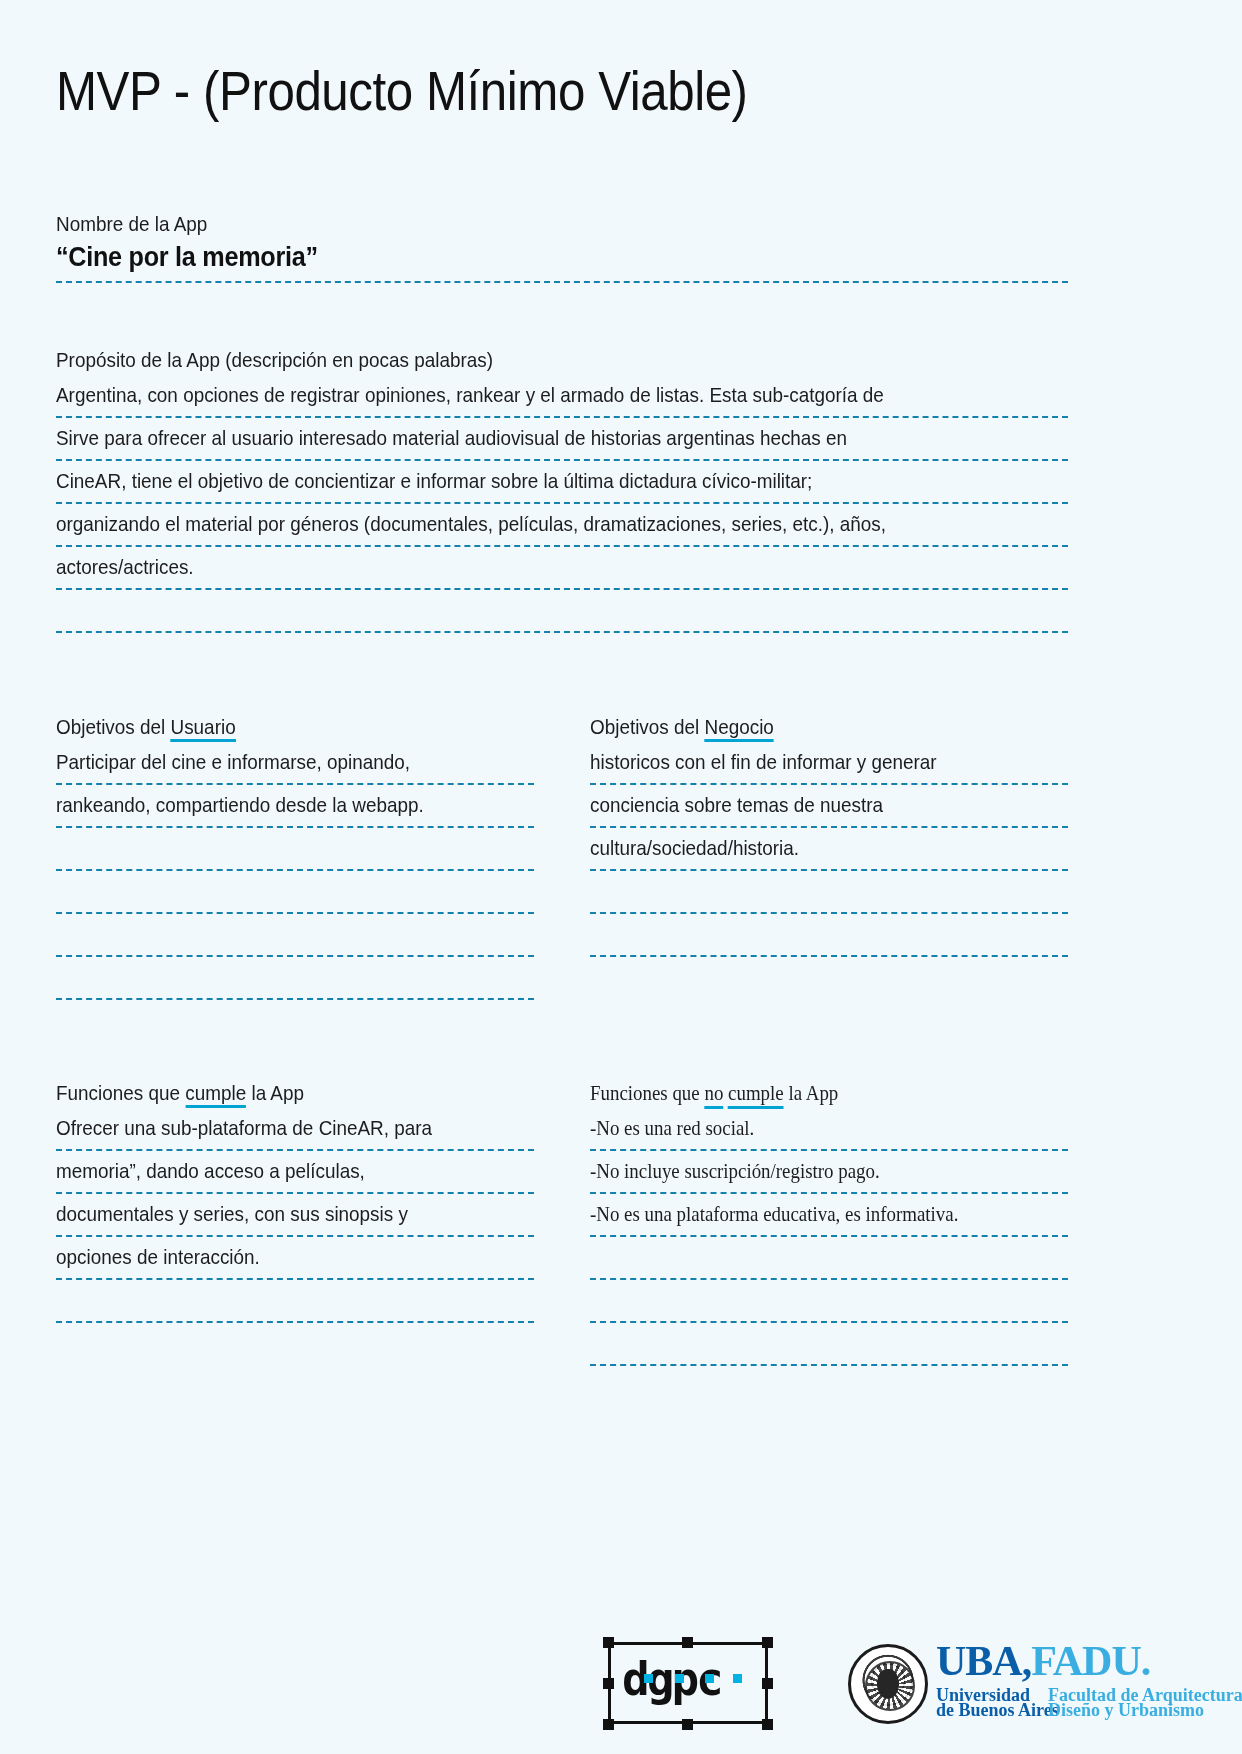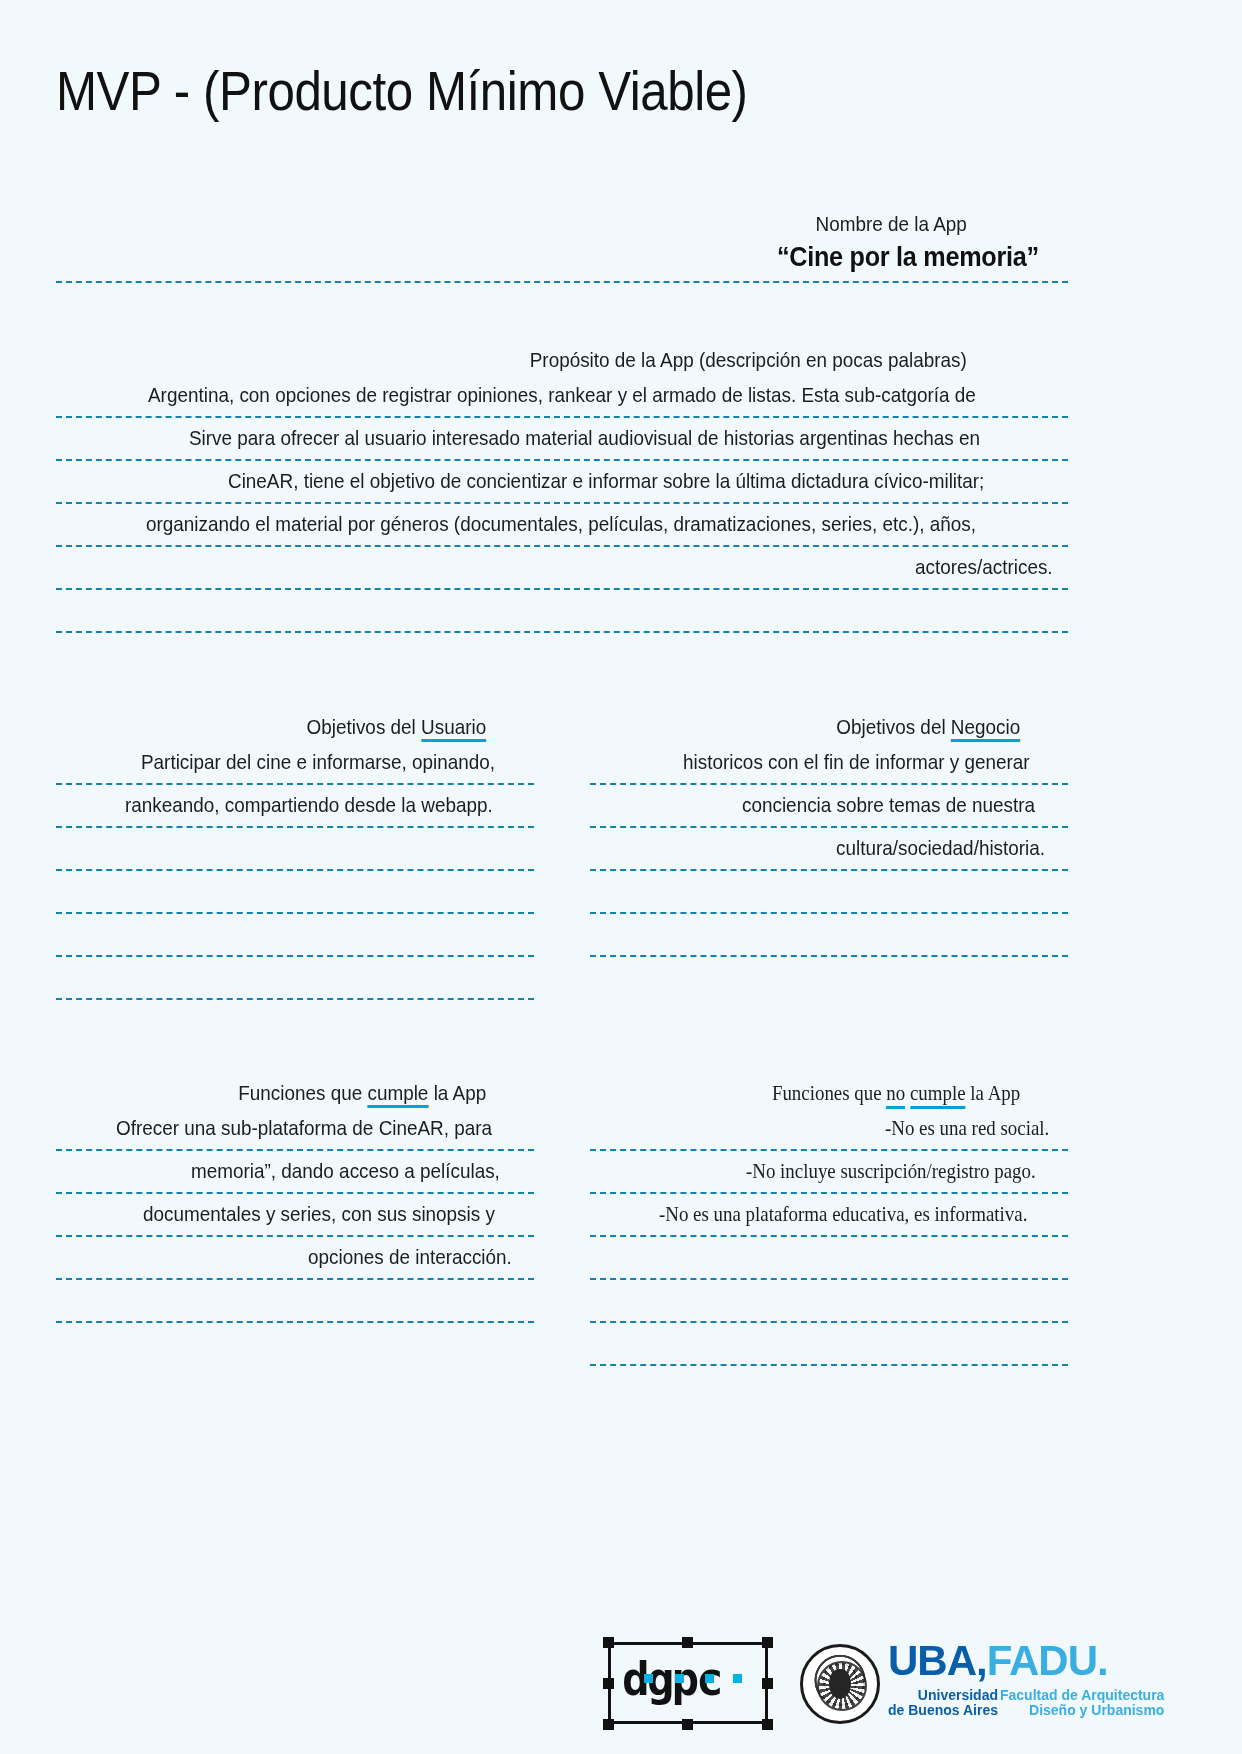--- a/index.html
+++ b/index.html
@@ -14,21 +14,20 @@
     color: #1a1a1a;
     overflow: hidden;
     position: relative;
   }
   .page {
     position: relative;
     width: 1242px;
     height: 1754px;
     padding: 0;
     box-sizing: border-box;
-    text-align: right;
   }
 
   
   .title {
     position: absolute;
     left: 56px;
     top: 58px;
     font-size: 56px;
     font-weight: 400;
     letter-spacing: -0.5px;
@@ -141,24 +140,25 @@
     width: 9px; height: 9px;
     background: #00b3e3;
   }
   .dgpc .cyan.c1 { left: 44px; top: 40px; }
   .dgpc .cyan.c2 { left: 75px; top: 40px; }
   .dgpc .cyan.c3 { left: 105px; top: 40px; }
   .dgpc .cyan.c4 { left: 133px; top: 40px; }
 
   .uba {
     position: absolute;
-    left: 800px;
+    left: 848px;
     top: 2px;
     width: 330px;
     height: 105px;
+    font-family: Liberation Serif, serif;
   }
   .uba .seal {
     position: absolute;
     left: 0; top: 14px;
     width: 74px; height: 74px;
     border-radius: 50%;
     border: 3px solid #1b1b1b;
     background:
       radial-gradient(circle at 50% 45%, #ffffff 0 28%, #2a2a2a 29% 31%, #ffffff 32% 42%, #3a3a3a 43% 46%, #ffffff 47% 100%);
     overflow: hidden;
@@ -192,21 +192,21 @@
     font-weight: bold;
     letter-spacing: -1px;
     line-height: 46px;
     white-space: nowrap;
   }
   .uba .wordmark .dark { color: #0a5ea8; }
   .uba .wordmark .light { color: #3aaee0; }
   .uba .sub {
     position: absolute;
     top: 58px;
-    font-size: 14px;
+    font-size: 18px;
     font-weight: bold;
     line-height: 15px;
     white-space: nowrap;
   }
   .uba .sub.left  { left: 88px;  color: #0a5ea8; }
   .uba .sub.right { left: 200px; color: #3aaee0; }
 </style>
 </head>
 <body>
 

